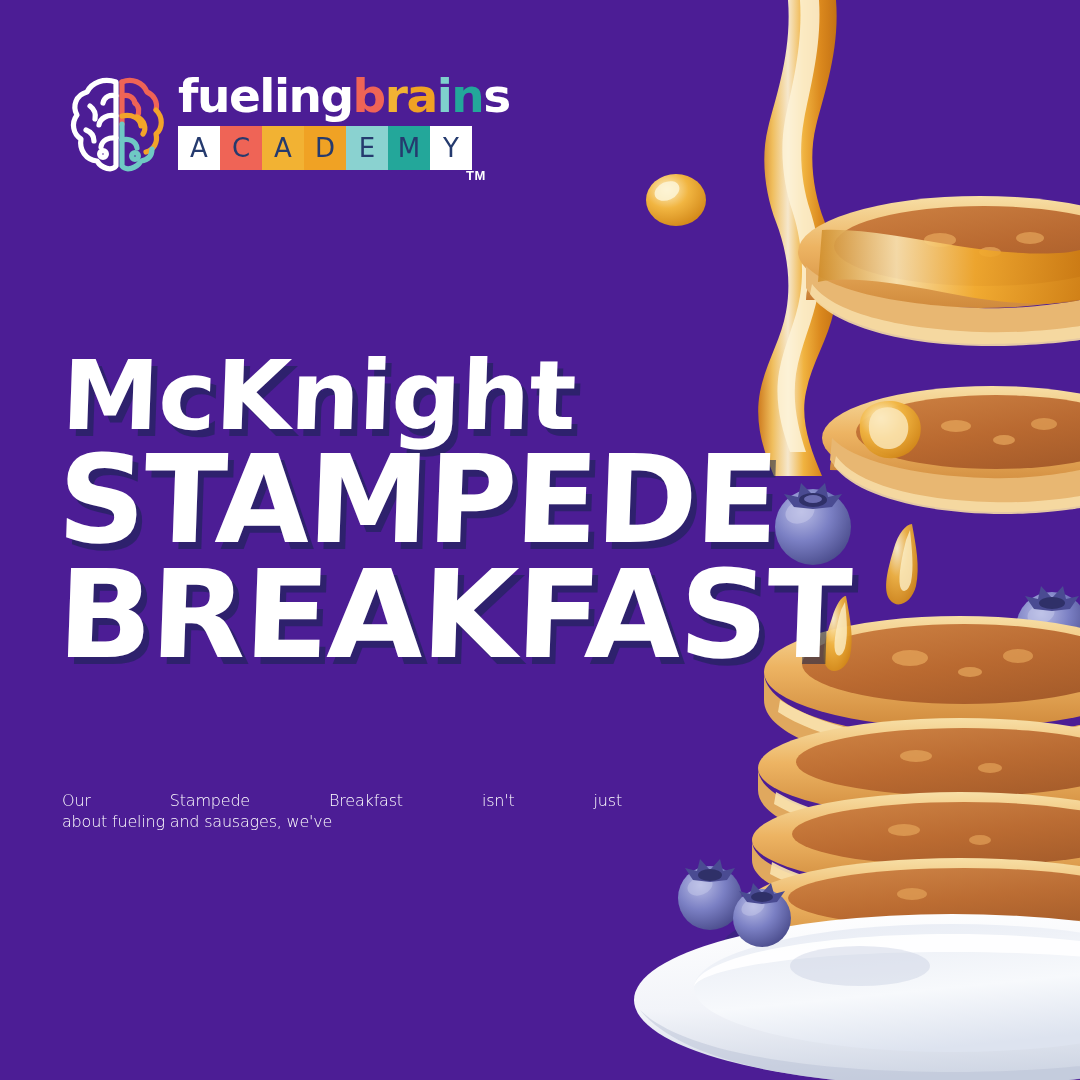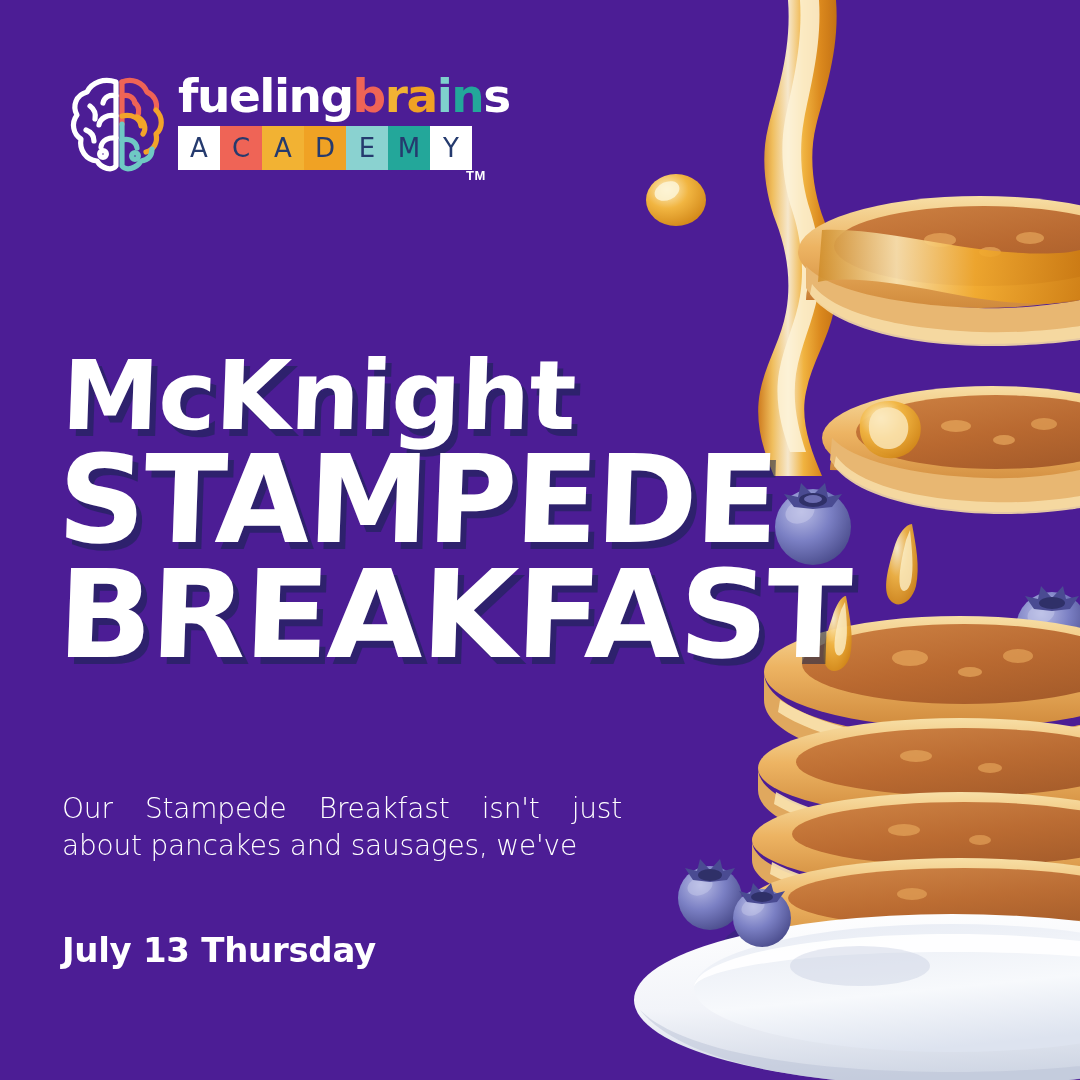--- a/index.html
+++ b/index.html
@@ -129,21 +129,21 @@
   }
 
   
   #body-copy {
     position: absolute;
     left: 62px;
     top: 790px;
     width: 560px;
     color: #ffffff;
     font-family: "DejaVu Sans", sans-serif;
-    font-size: 28px;
+    font-size: 16px;
     font-weight: 300;
     line-height: 1.33;
     letter-spacing: -0.2px;
   }
   #body-line-1 {
     display: block;
     text-align: justify;
     text-align-last: justify;
   }
   #body-line-2 { display: block; }
@@ -441,18 +441,17 @@
   </div>
 
   <div id="headline-group">
     <div class="headline" id="headline-1">McKnight</div>
     <div class="headline" id="headline-2">STAMPEDE</div>
     <div class="headline" id="headline-3">BREAKFAST</div>
   </div>
 
   <div id="body-copy">
     <span id="body-line-1">Our Stampede Breakfast isn't just</span>
-    <span id="body-line-2">about pancakes and sausages, we've</span>
+    <span id="body-line-2">about fueling and sausages, we've</span>
   </div>
 
-  <div id="date-line">July 13 Thursday</div>
 
 </div>
 
 </body></html>

